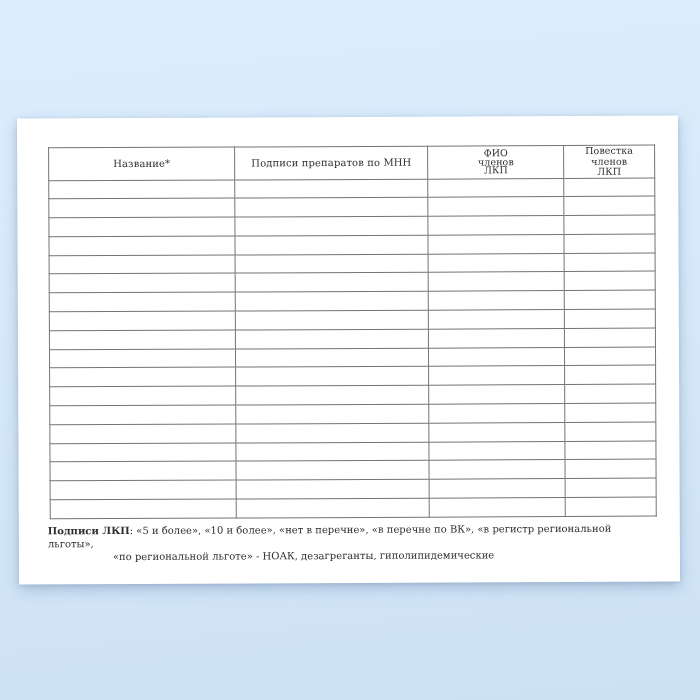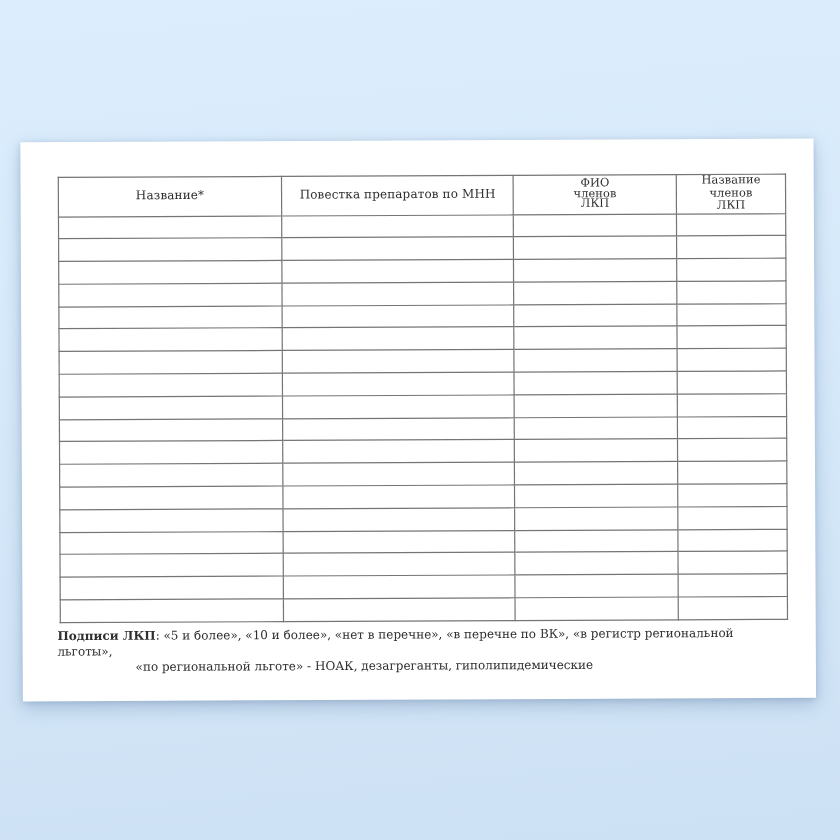--- a/index.html
+++ b/index.html
@@ -73,28 +73,28 @@
     <table class="form">
       <colgroup>
         <col class="c1">
           <col class="c2">
           <col class="c3">
           <col class="c4">
       </colgroup>
       <thead>
         <tr>
           <th class="hdr">Название*</th>
-          <th class="hdr">Повестка препаратов по МНН</th>
+          <th class="hdr">Подписи препаратов по МНН</th>
           <th class="hdr fio-cell">
             <span class="line">ФИО</span>
             <span class="line">членов</span>
             <span class="line">ЛКП</span>
           </th>
           <th class="hdr sign-cell">
-            <span class="line">Название</span>
+            <span class="line">Повестка</span>
             <span class="line">членов</span>
             <span class="line">ЛКП</span>
           </th>
         </tr>
       </thead>
       <tbody>
         <tr class="empty-row">
           <td></td>
           <td></td>
           <td></td>

